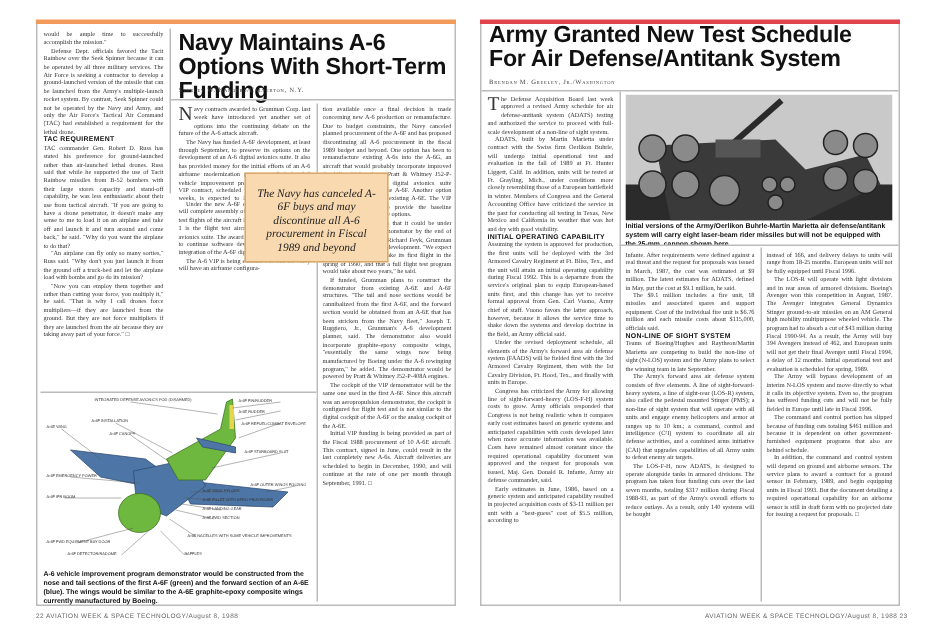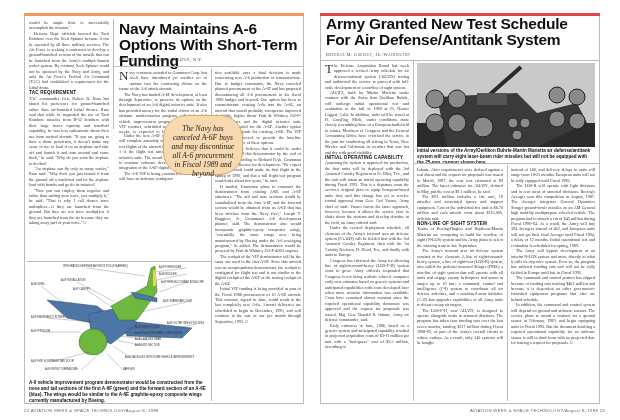--- a/index.html
+++ b/index.html
@@ -54,21 +54,21 @@
   <div class="vline" style="left:186px;top:54px;height:196px;"></div>
 
   <div class="col" style="left:190px;top:55px;width:86px;height:330px;">
     <p class="noind">tion available once a final decision is made concerning new A-6 production or remanufacture. Due to budget constraints, the Navy canceled planned procurement of the A-6F and has proposed discontinuing all A-6 procurement in the fiscal 1989 budget and beyond. One option has been to remanufacture existing A-6s into the A-6G, an aircraft that would probably incorporate improved durability, higher thrust Pratt &amp; Whitney J52-P-408A engines and the digital avionics suite originally intended for the A-6F. Another option has been to upgrade the existing A-6E. The VIP program is expected to provide the baseline airframe for either of these options.</p>
     <p>The company believes that it could be under contract to build this demonstrator by the end of September, according to Richard Feyk, Grumman A-6 program director for development. "We expect that the aircraft could make its first flight in the spring of 1990, and that a full flight test program would take about two years," he said.</p>
     <p>If funded, Grumman plans to construct the demonstrator from existing A-6E and A-6F structures. "The tail and nose sections would be cannibalized from the first A-6F, and the forward section would be obtained from an A-6E that has been stricken from the Navy fleet," Joseph T. Ruggiero, Jr., Grumman's A-6 development planner, said. The demonstrator also would incorporate graphite-epoxy composite wings, "essentially the same wings now being manufactured by Boeing under the A-6 rewinging program," he added. The demonstrator would be powered by Pratt &amp; Whitney J52-P-408A engines.</p>
     <p>The cockpit of the VIP demonstrator will be the same one used in the first A-6F. Since this aircraft was an aeropropulsion demonstrator, the cockpit is configured for flight test and is not similar to the digital cockpit of the A-6F or the analog cockpit of the A-6E.</p>
     <p>Initial VIP funding is being provided as part of the Fiscal 1988 procurement of 10 A-6E aircraft. This contract, signed in June, could result in the last completely new A-6s. Aircraft deliveries are scheduled to begin in December, 1990, and will continue at the rate of one per month through September, 1991. □</p>
   </div>
 
-  <div class="pullquote" style="left:138px;top:100px;width:80px;height:60px;border-radius:23px;">The Navy has canceled A-6F buys and may discontinue all A-6 procurement in Fiscal 1989 and beyond</div>
+  <div class="pullquote" style="left:138px;top:100px;width:96px;height:60px;">The Navy has canceled A-6F buys and may discontinue all A-6 procurement in Fiscal 1989 and beyond</div>
 
   <div class="figure" style="left:2px;top:246px;width:184px;height:140px;border-top:1px solid #bbb;">
     <svg width="184" height="118" viewBox="0 0 184 118">
 
       <polygon points="20,38 70,44 92,60 80,64 40,56" fill="#4d76a6" stroke="#2d4a70" stroke-width=".5"></polygon>
       <polygon points="92,58 165,66 155,76 100,74" fill="#4d76a6" stroke="#2d4a70" stroke-width=".5"></polygon>
 
       <polygon points="62,52 100,44 110,62 84,82 64,74" fill="#4d76a6" stroke="#2d4a70" stroke-width=".5"></polygon>
 
       <polygon points="84,44 120,24 124,6 128,4 130,30 110,58 92,58" fill="#6fb83f" stroke="#3b6e1e" stroke-width=".5"></polygon>

